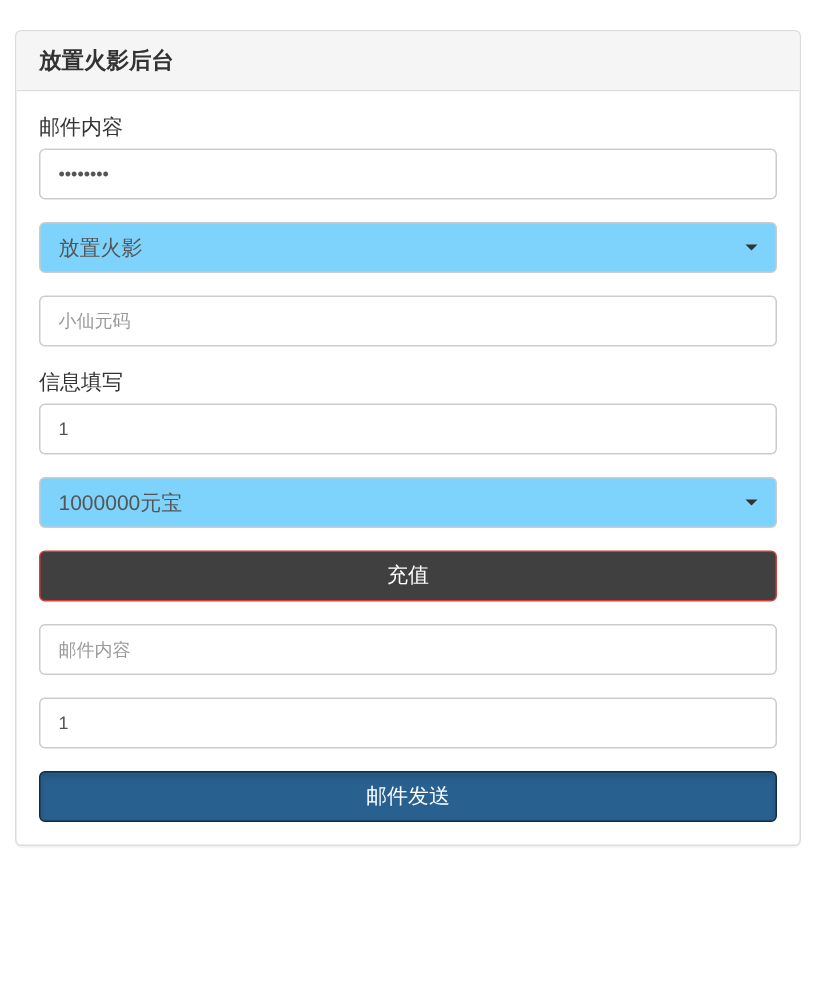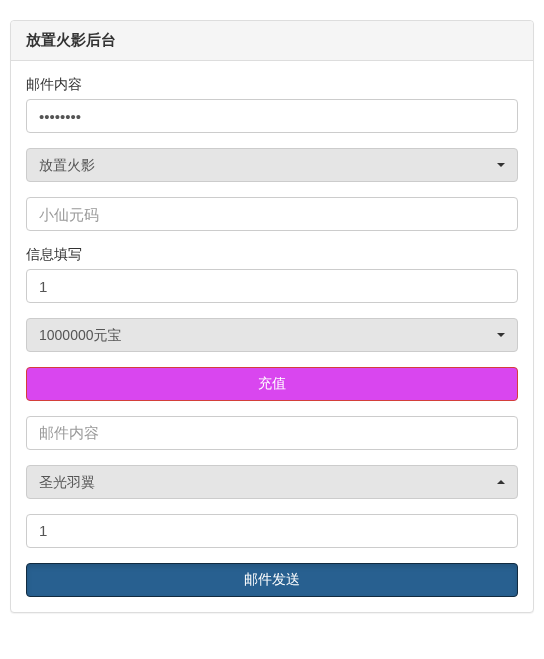--- a/index.html
+++ b/index.html
@@ -41,38 +41,38 @@
     display: inline-block;
     margin-bottom: 5px;
     font-weight: normal;
     color: #333;
   }
   .form-control {
     display: block;
     width: 100%;
     height: 34px;
     padding: 6px 12px;
-    font-size: 15px;
+    font-size: 12px;
     line-height: 1.42857;
     color: #555;
     background: #fff;
     border: 1px solid #ccc;
     border-radius: 4px;
   }
   .form-control::placeholder {
     color: #999;
   }
   .select-wrap {
     position: relative;
     display: block;
     width: 100%;
     height: 34px;
     border: 1px solid #ccc;
     border-radius: 4px;
-    background: #e5e5e5;
+    background: #7dd3fc;
   }
   .select-value {
     padding: 6px 30px 6px 12px;
     line-height: 20px;
     color: #555;
     cursor: default;
     user-select: none;
   }
   .caret {
     position: absolute;
@@ -92,21 +92,21 @@
     text-align: center;
     padding: 6px 12px;
     font-size: 14px;
     line-height: 1.42857;
     border-radius: 4px;
     cursor: pointer;
     border: 1px solid transparent;
     color: #fff;
   }
   .btn-danger {
-    background: #d946ef;
+    background: #404040;
     border-color: #d43f3a;
   }
   .btn-primary-active {
     background: #286090;
     border-color: #122b40;
     box-shadow: inset 0 3px 5px rgba(0,0,0,0.125);
   }
   .mb15 { margin-bottom: 15px; }
 </style>
 </head>
@@ -142,24 +142,20 @@
       <span class="caret down"></span>
     </div>
 
     <button class="btn btn-danger mb15">充值</button>
 
 
     <div class="mb15">
       <input type="text" class="form-control" placeholder="邮件内容" style="">
     </div>
 
-    <div class="select-wrap mb15">
-      <div class="select-value">圣光羽翼</div>
-      <span class="caret up"></span>
-    </div>
 
     <div class="mb15">
       <input type="text" class="form-control" value="1" style="">
     </div>
 
     <button class="btn btn-primary-active">邮件发送</button>
 
   </div>
 </div>
 

